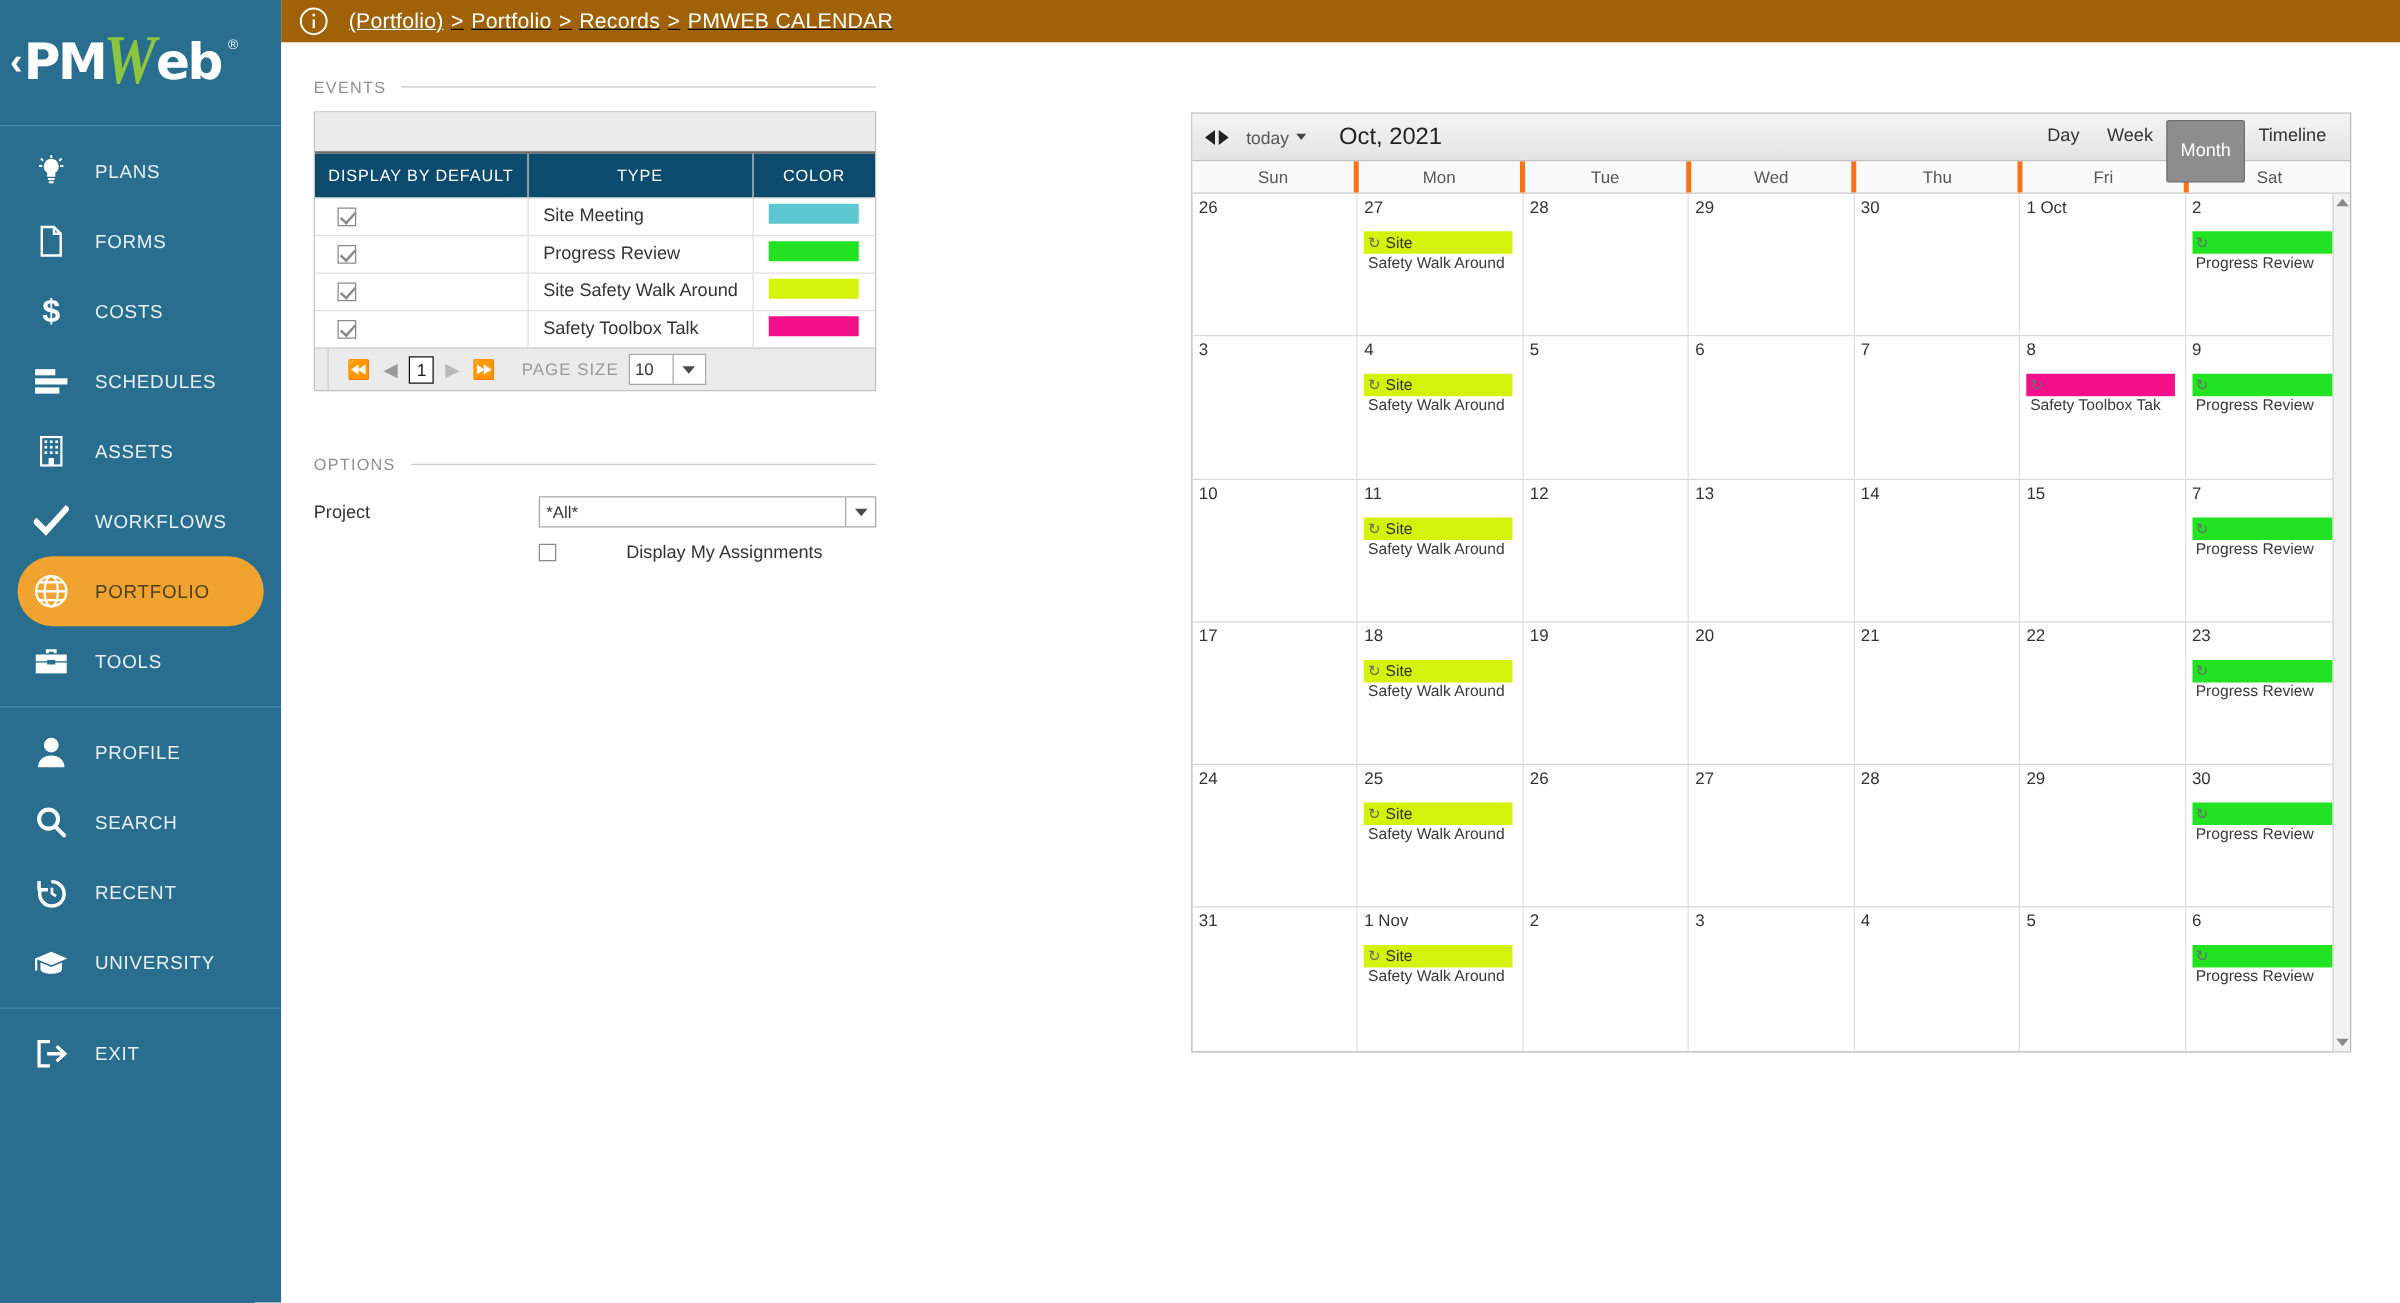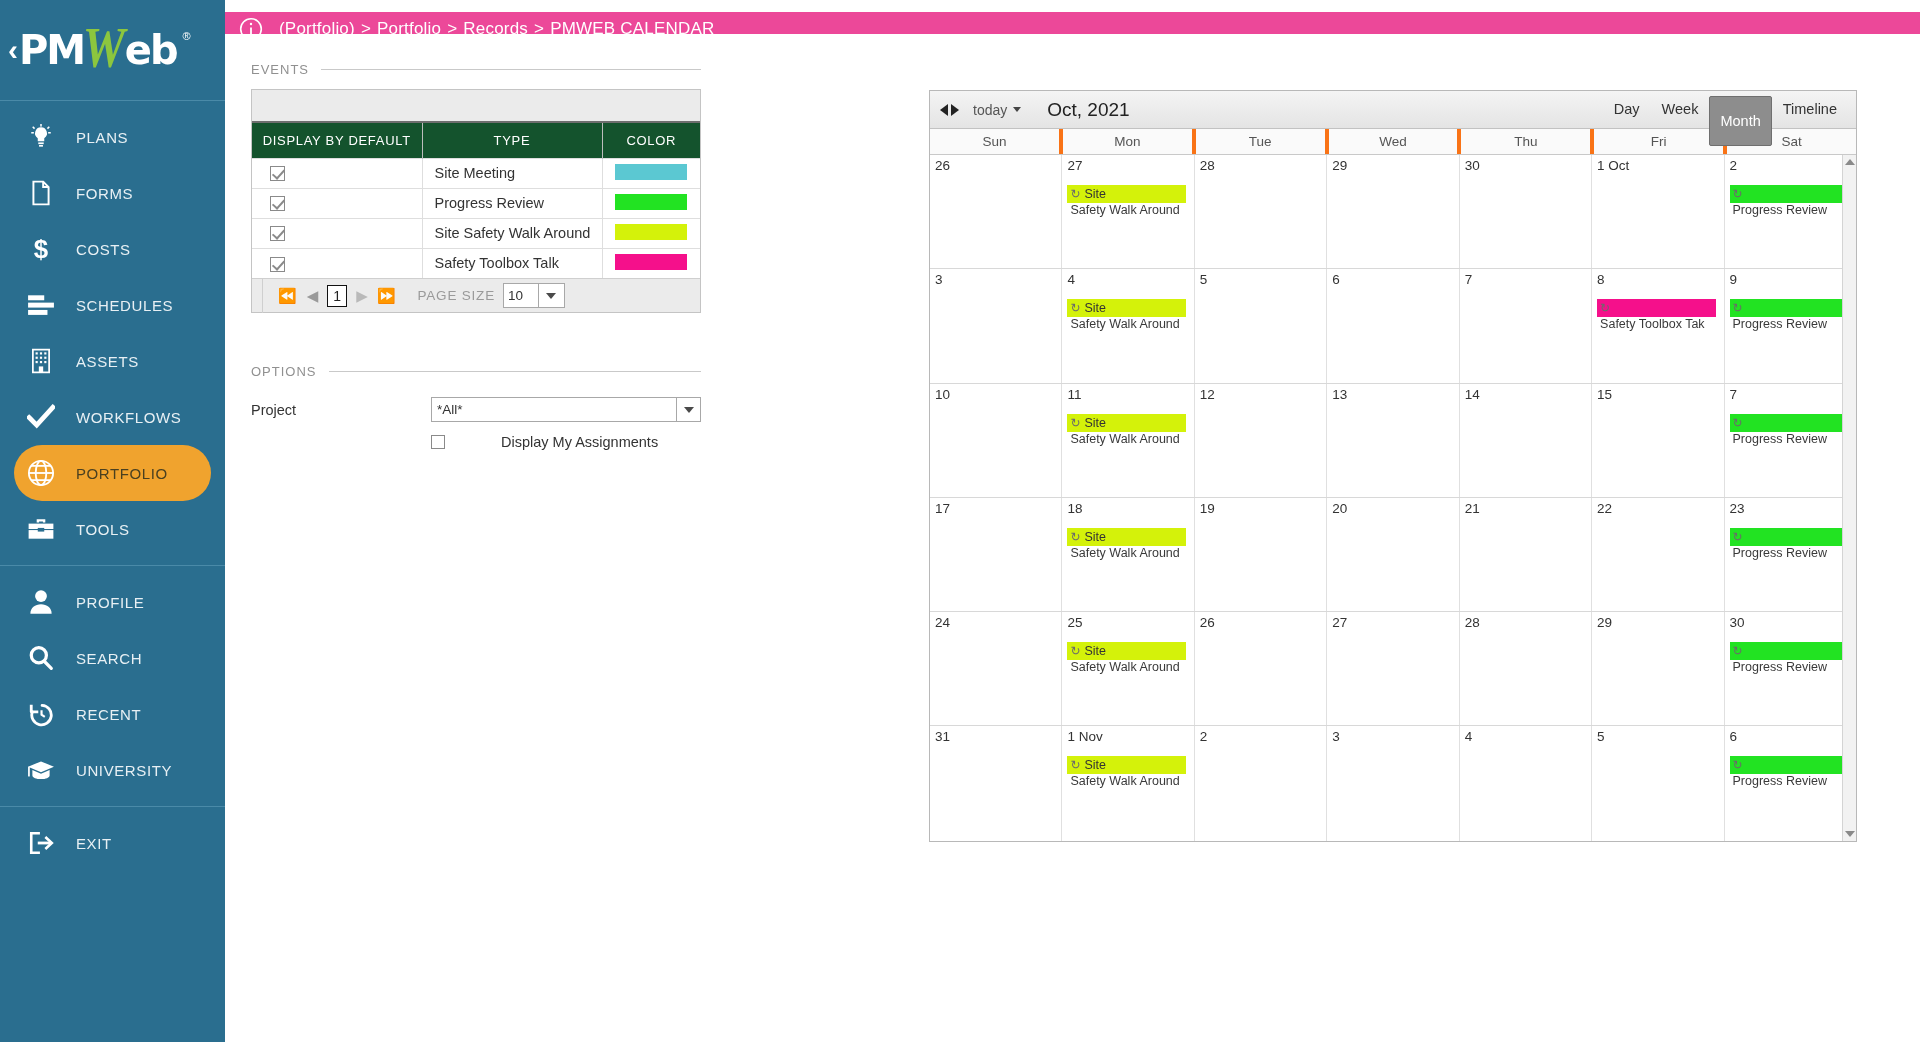--- a/index.html
+++ b/index.html
@@ -54,23 +54,23 @@
   }
   .nav-item.active {
     background: #f0a32e; border-radius: 30px;
     margin: 0 14px 0 14px; padding-left: 6px;
   }
   .nav-item.active .lbl { color: #4a4020; }
   .nav-item.active .ico { color: #ffffff; }
 
   
   #topbar {
-    position: absolute; left: 225px; top: 12px;
+    position: absolute; left: 225px; top: 0;
     width: 1695px; height: 34px;
-    background: #ec4899; display: flex; align-items: center;
+    background: #a16207; display: flex; align-items: center;
     padding-left: 14px;
     text-decoration: underline;
   }
   #topbar .info-ico { margin-right: 16px; display: flex; }
   .crumb { color: #ffffff; font-size: 17px; letter-spacing: 0.2px; }
   .crumb .link { text-decoration: underline; }
   .crumb .sep { margin: 0 6px; }
 
   
   #main { position: absolute; left: 225px; top: 34px; width: 1695px; height: 1008px; background: #fff; }
@@ -82,21 +82,21 @@
   .section-head .line { flex: 1; height: 1px; background: #c9c9c9; margin-left: 12px; }
 
   
   #events-panel { position: absolute; left: 26px; top: 28px; width: 450px; }
   #events-grid {
     margin-top: 12px; border: 1px solid #c4c4c4; background: #fff;
   }
   #grid-toolbar { height: 33px; background: #ebebeb; border-bottom: 2px solid #6e6e6e; }
   table.evt { width: 100%; border-collapse: collapse; }
   table.evt th {
-    background: #14532d; color: #ffffff; font-size: 13px; font-weight: 400;
+    background: #0c4a6e; color: #ffffff; font-size: 13px; font-weight: 400;
     letter-spacing: 0.7px; height: 35px; text-align: center;
     border-right: 1px solid #bdbdbd;
   }
   table.evt th:last-child { border-right: none; }
   table.evt td {
     height: 30px; border-top: 1px solid #dedede;
     border-right: 1px solid #dedede; font-size: 14.5px; color: #333;
   }
   table.evt td:last-child { border-right: none; }
   td.c-chk { width: 170px; text-align: left; padding-left: 18px; }
@@ -150,21 +150,21 @@
   }
   .caret { width: 0; height: 0; border-left: 5px solid transparent; border-right: 5px solid transparent; border-top: 6px solid #4a4a4a; }
   .assign-row { display: flex; align-items: center; margin-top: 12px; margin-left: 180px; gap: 44px; }
   .assign-row .cb {
     width: 14px; height: 14px; border: 1px solid #8a8a8a; background: #fff;
   }
   .assign-row .tx { font-size: 14.5px; color: #333; margin-left: 12px; }
 
   
   #cal {
-    position: absolute; left: 704px; top: 56px;
+    position: absolute; left: 728px; top: 56px;
     width: 928px; height: 752px;
     border: 1px solid #b8b8b8; background: #fff;
   }
   #cal-toolbar {
     height: 38px; background: linear-gradient(#f4f4f4, #e4e4e4);
     border-bottom: 1px solid #c2c2c2; display: flex; align-items: center;
     padding: 0 10px; position: relative;
   }
   .nav-arrows { display: flex; align-items: center; gap: 3px; margin-right: 14px; cursor: pointer; }
   .tri-l { width: 0; height: 0; border-top: 6px solid transparent; border-bottom: 6px solid transparent; border-right: 8px solid #222; }

